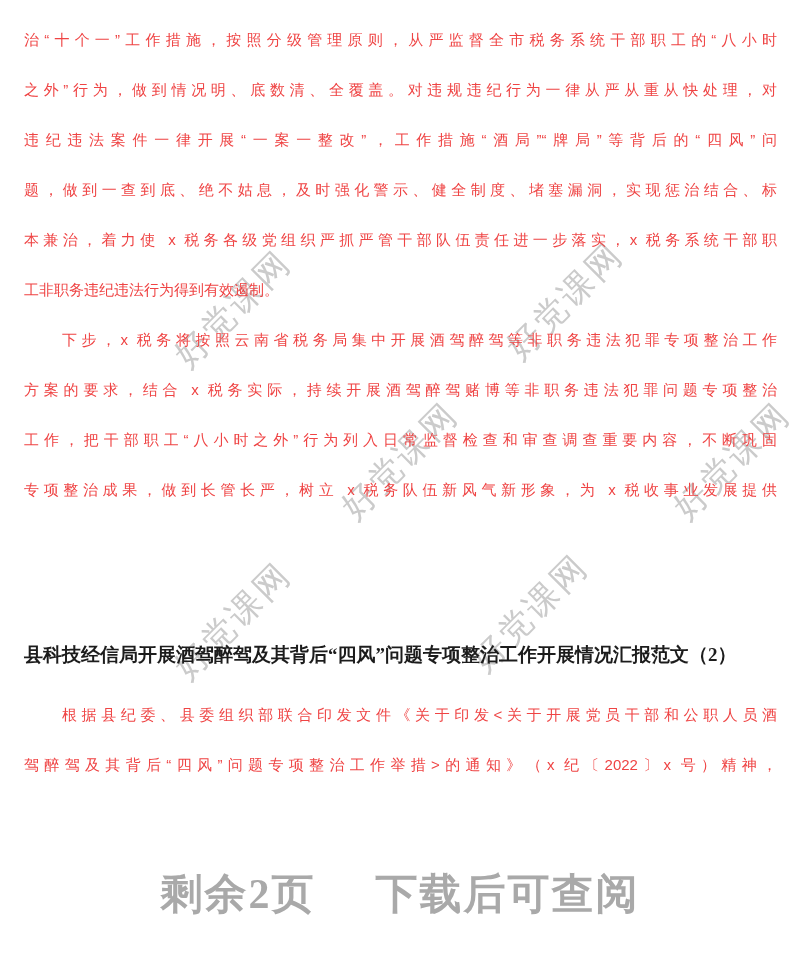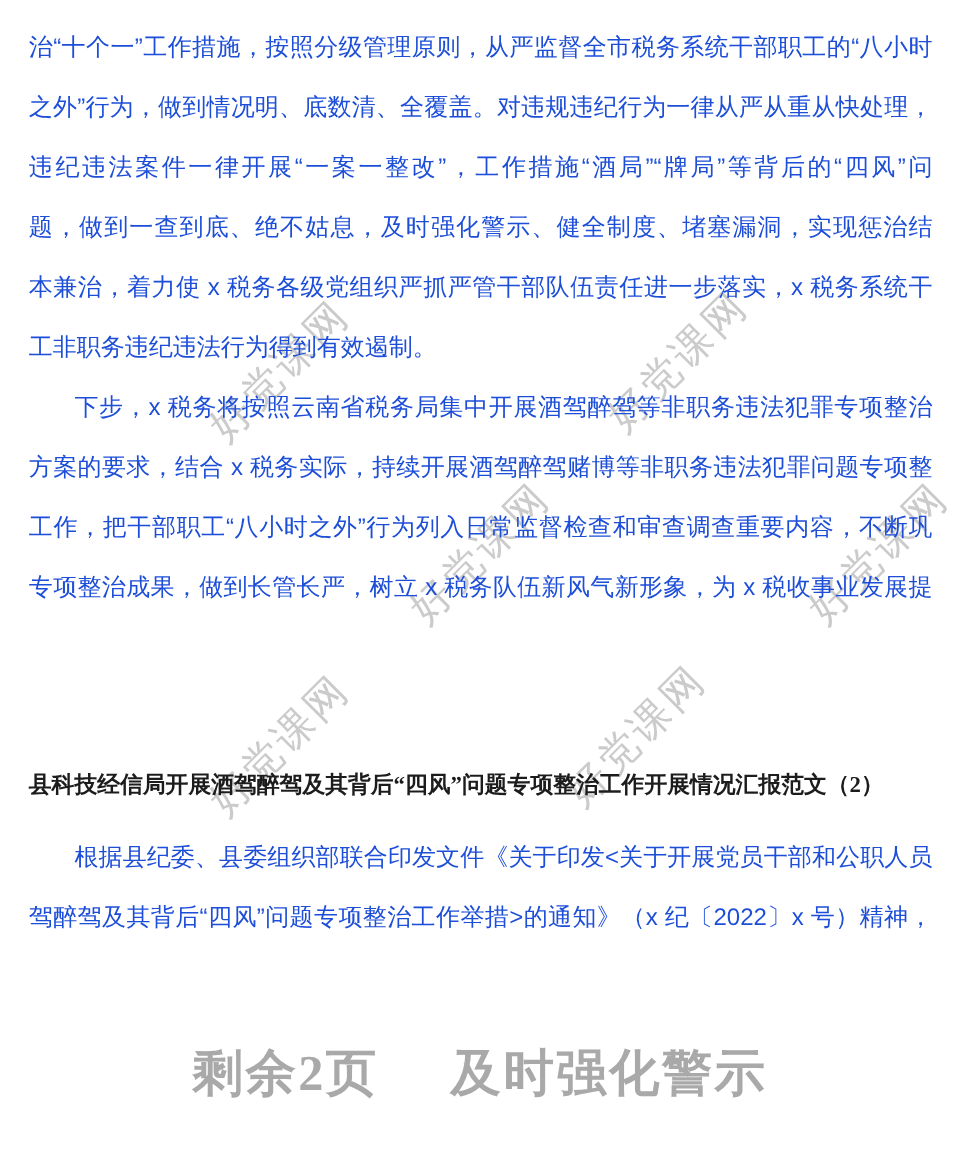--- a/index.html
+++ b/index.html
@@ -29,22 +29,22 @@
   .flow {
     position: absolute;
     left: 24px;
     top: 15px;
     width: 753px;
     z-index: 2;
   }
   .line {
     height: 50px;
     line-height: 50px;
-    font-size: 20px;
-    color: #1d4ed8;
+    font-size: 15px;
+    color: #ef4444;
     text-align: justify;
     overflow: hidden;
   }
   .jf { text-align-last: justify; }
   .ind { text-indent: 38px; }
 
   .heading {
     position: absolute;
     left: 24px;
     top: 630px;
@@ -118,16 +118,16 @@
 
   <div class="heading">县科技经信局开展酒驾醉驾及其背后“四风”问题专项整治工作开展情况汇报范文（2）</div>
 
   <div class="para3">
     <div class="line jf ind">根据县纪委、县委组织部联合印发文件《关于印发&lt;关于开展党员干部和公职人员酒</div>
     <div class="line jf">驾醉驾及其背后“四风”问题专项整治工作举措&gt;的通知》（x 纪〔2022〕x 号）精神，</div>
   </div>
 
   <div class="footer">
     <span>剩余2页</span>
-    <span>及时强化警示</span>
+    <span>下载后可查阅</span>
   </div>
 
 </div>
 
 </body></html>

